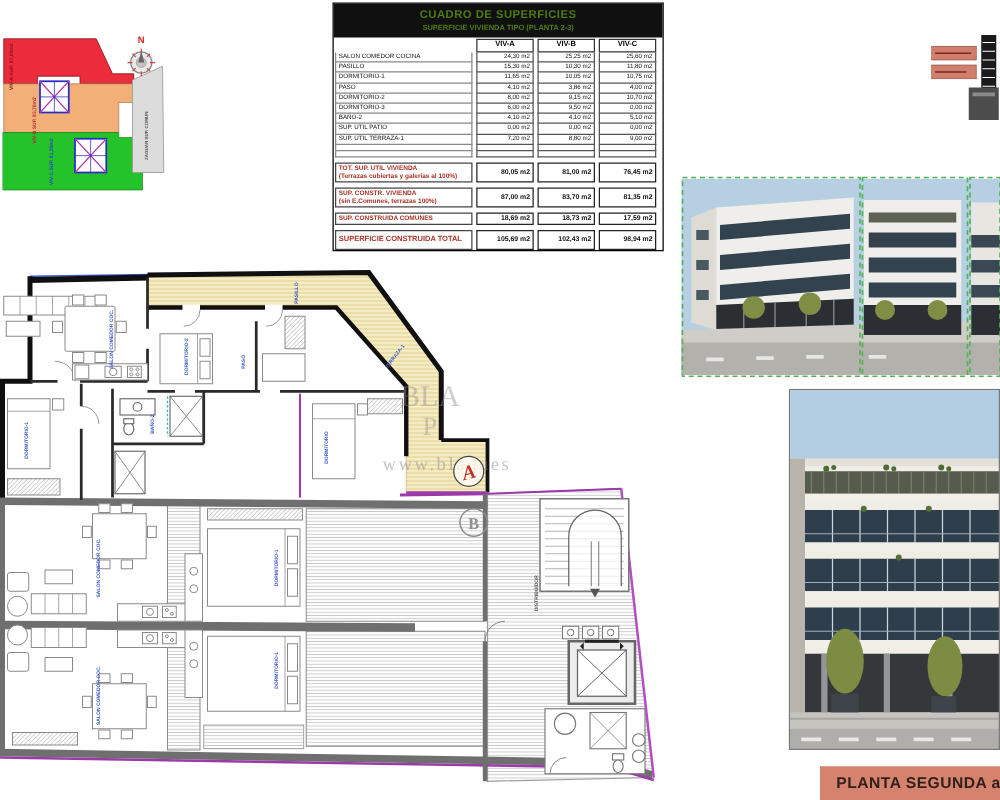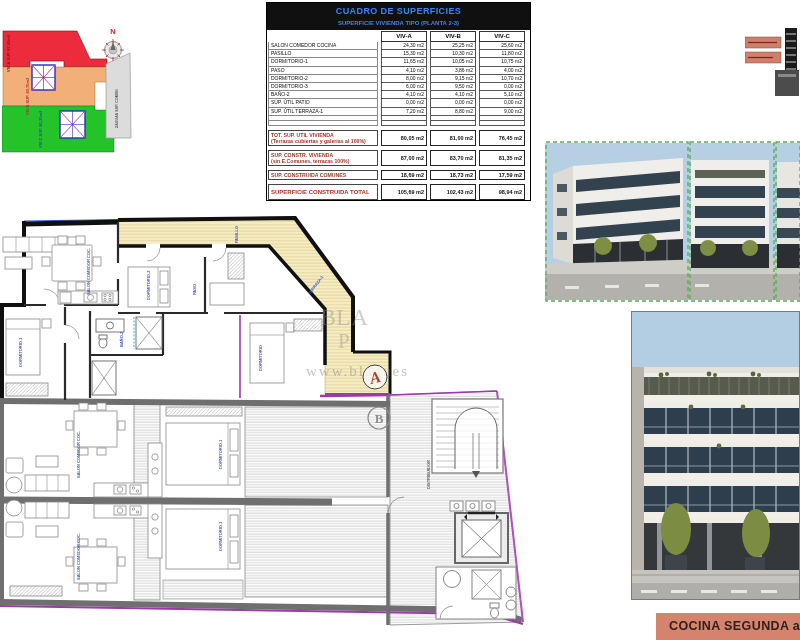--- a/index.html
+++ b/index.html
@@ -1,21 +1,21 @@
 <!DOCTYPE html>
 <html><head>
 <meta charset="utf-8">
 <style>
   html,body{margin:0;padding:0;background:#fff;}
   #canvas{position:relative;width:800px;height:640px;background:#ffffff;overflow:hidden;
           font-family:"Liberation Sans",sans-serif;}
   .abs{position:absolute;}
   
   .tbl{position:absolute;left:266px;top:2px;width:263px;border:1px solid #000;background:#fff;}
-  .tbl-head{background:#101010;color:#3b82f6;text-align:center;padding:3px 0 3px;}
+  .tbl-head{background:#101010;color:#4d7c0f;text-align:center;padding:3px 0 3px;}
   .tbl-title{font-weight:bold;font-size:9px;letter-spacing:.4px;line-height:11px;}
   .tbl-sub{font-weight:bold;font-size:6px;line-height:8px;margin-top:2px;}
   .trow,.thead-row,.ttl{display:grid;grid-template-columns:110px 46px 46px 46px;column-gap:3px;
         padding:0 1px;align-items:stretch;}
   .thead-row{height:11px;margin-top:1px;}
   .hcell{border:1px solid #333;font-size:6px;font-weight:bold;text-align:center;line-height:9px;}
   .hcell.empty{border:none;}
   .trow{height:8.2px;}
   .lab{border:0.5px solid #888;border-top:none;font-size:5px;line-height:7.5px;padding-left:2px;
        white-space:nowrap;overflow:hidden;color:#111;}
@@ -524,15 +524,15 @@
       <text transform="translate(123,152) rotate(-90)">BAÑO-2</text>
       <text transform="translate(310,100) rotate(-53)">TERRAZA-1</text>
       <text transform="translate(80,283) rotate(-90)">SALON COMEDOR COC.</text>
       <text transform="translate(80,385) rotate(-90)">SALON COMEDOR COC.</text>
       <text transform="translate(222,274) rotate(-90)">DORMITORIO-1</text>
       <text transform="translate(222,356) rotate(-90)">DORMITORIO-1</text>
       <text transform="translate(430,294) rotate(-90)" fill="#5a5a5a">DISTRIBUIDOR</text>
     </g>
   </svg>
 
-  <div class="plantabar">COCINA SEGUNDA a</div>
+  <div class="plantabar">PLANTA SEGUNDA a</div>
 
 </div>
 
 </body></html>

